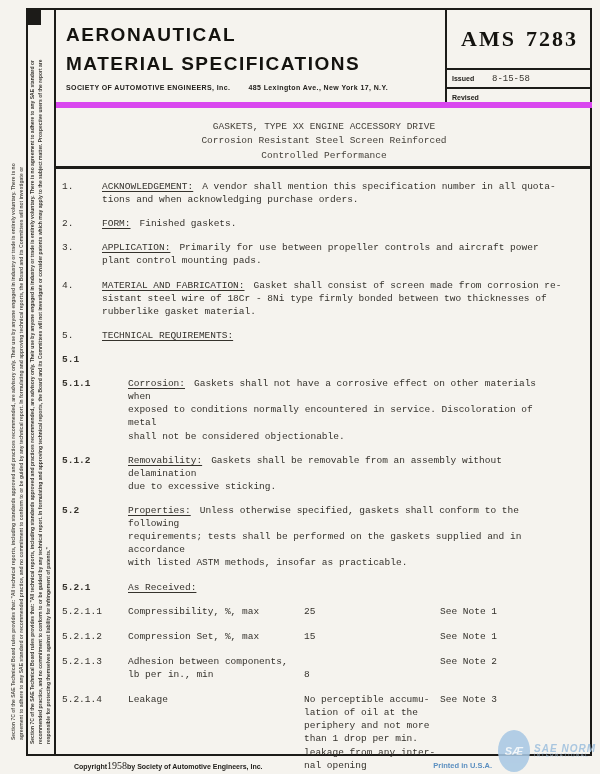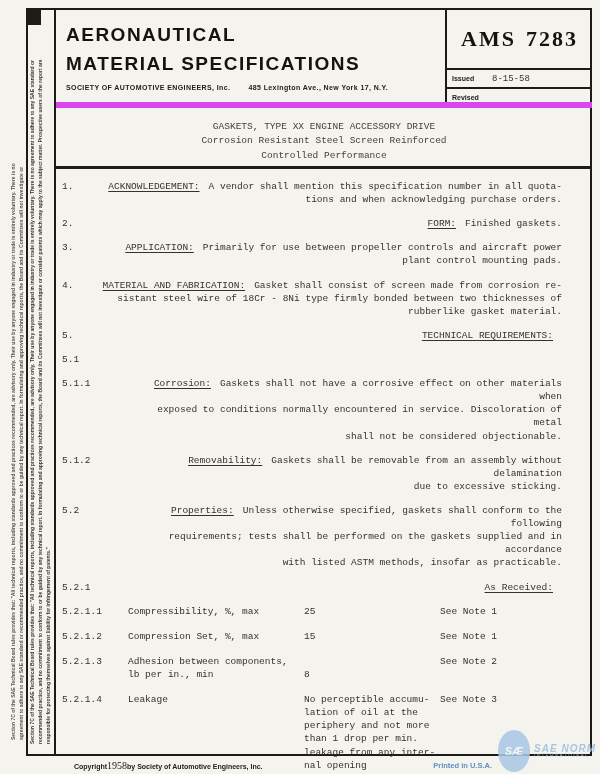--- a/index.html
+++ b/index.html
@@ -73,22 +73,22 @@
     text-align:center; font-size:9.5px; line-height:1.5; color:#45413a;
   }
   .thick-rule {
     position:absolute; left:56px; top:166px; width:536px; height:3px;
     background:#1c1b18;
   }
   
   .content { position:absolute; left:62px; top:180px; width:500px; font-size:9.5px; line-height:1.38; }
   .section { display:flex; margin-bottom:11px; }
   .section .num { flex:0 0 40px; }
-  .section.lvl2 .num { flex:0 0 66px; }
-  .sec-body { flex:1;text-align:right; }
+  .section.lvl2 .num { flex:0 0 66px;font-weight:bold; }
+  .sec-body { flex:1; }
   .sec-heading { text-decoration:underline; text-underline-offset:2px; margin-right:9px; }
   .sec-text { white-space:pre-line; }
   
   .prop-row { display:grid; grid-template-columns:66px 176px 136px 1fr; margin-bottom:12px; }
   .prop-label, .prop-value { white-space:pre-line; }
   
   .footer {
     position:absolute; left:56px; top:760px; width:536px; height:14px;
     font-family:"Liberation Sans","DejaVu Sans",sans-serif;
   }

